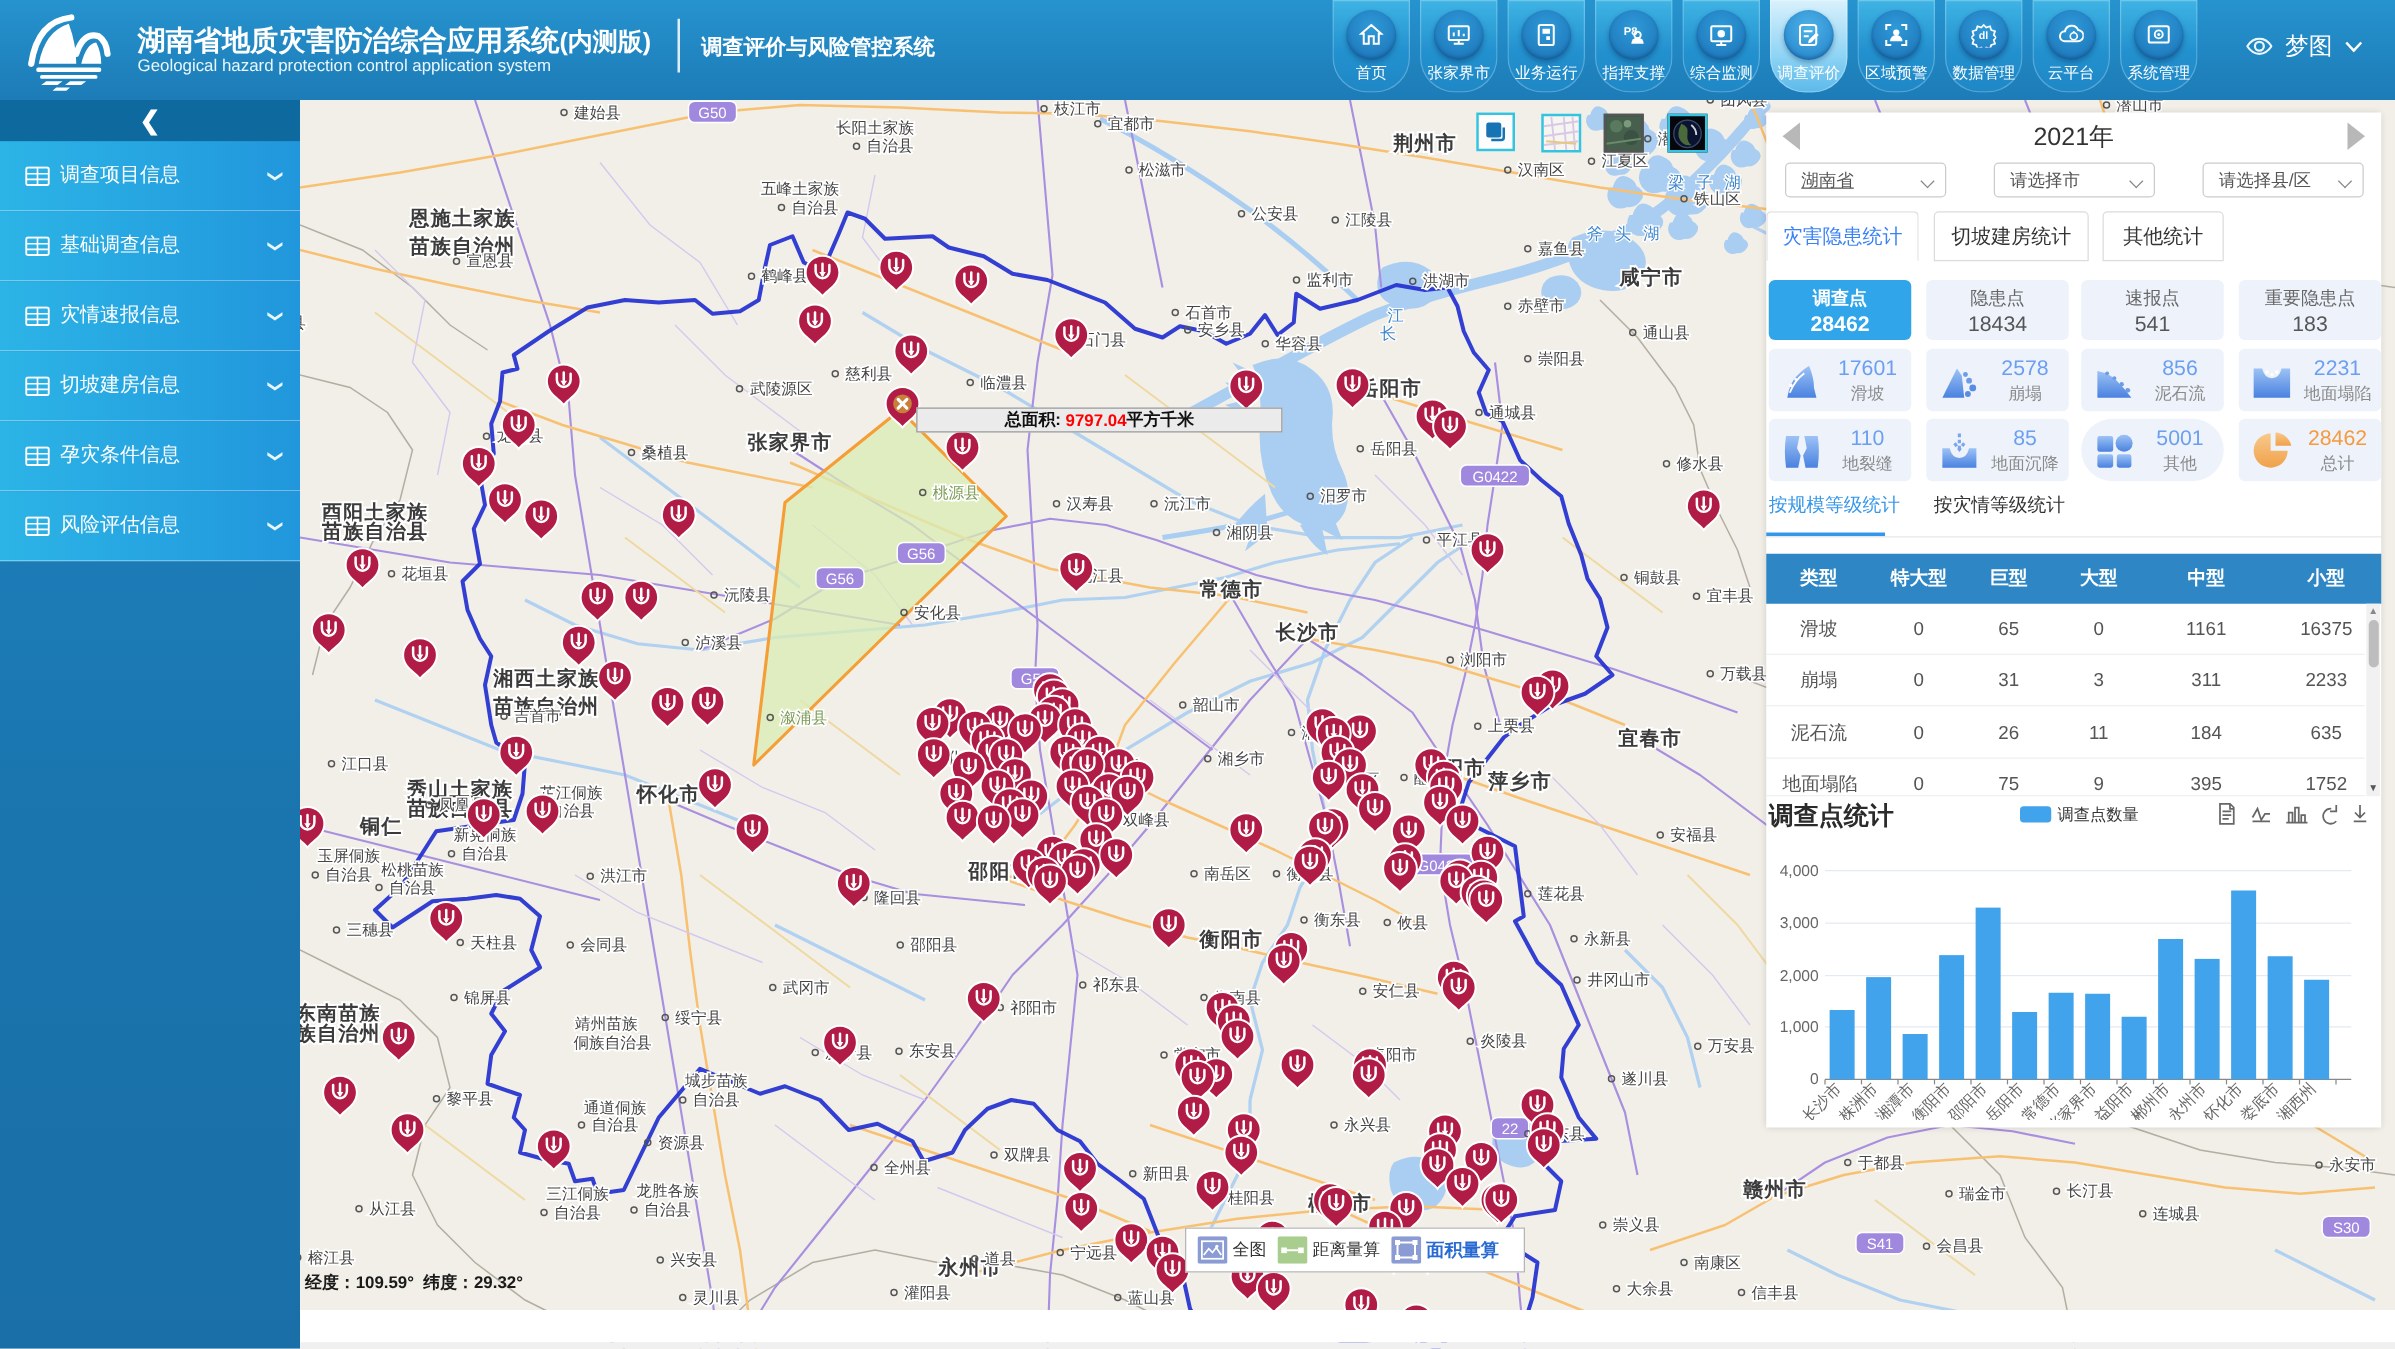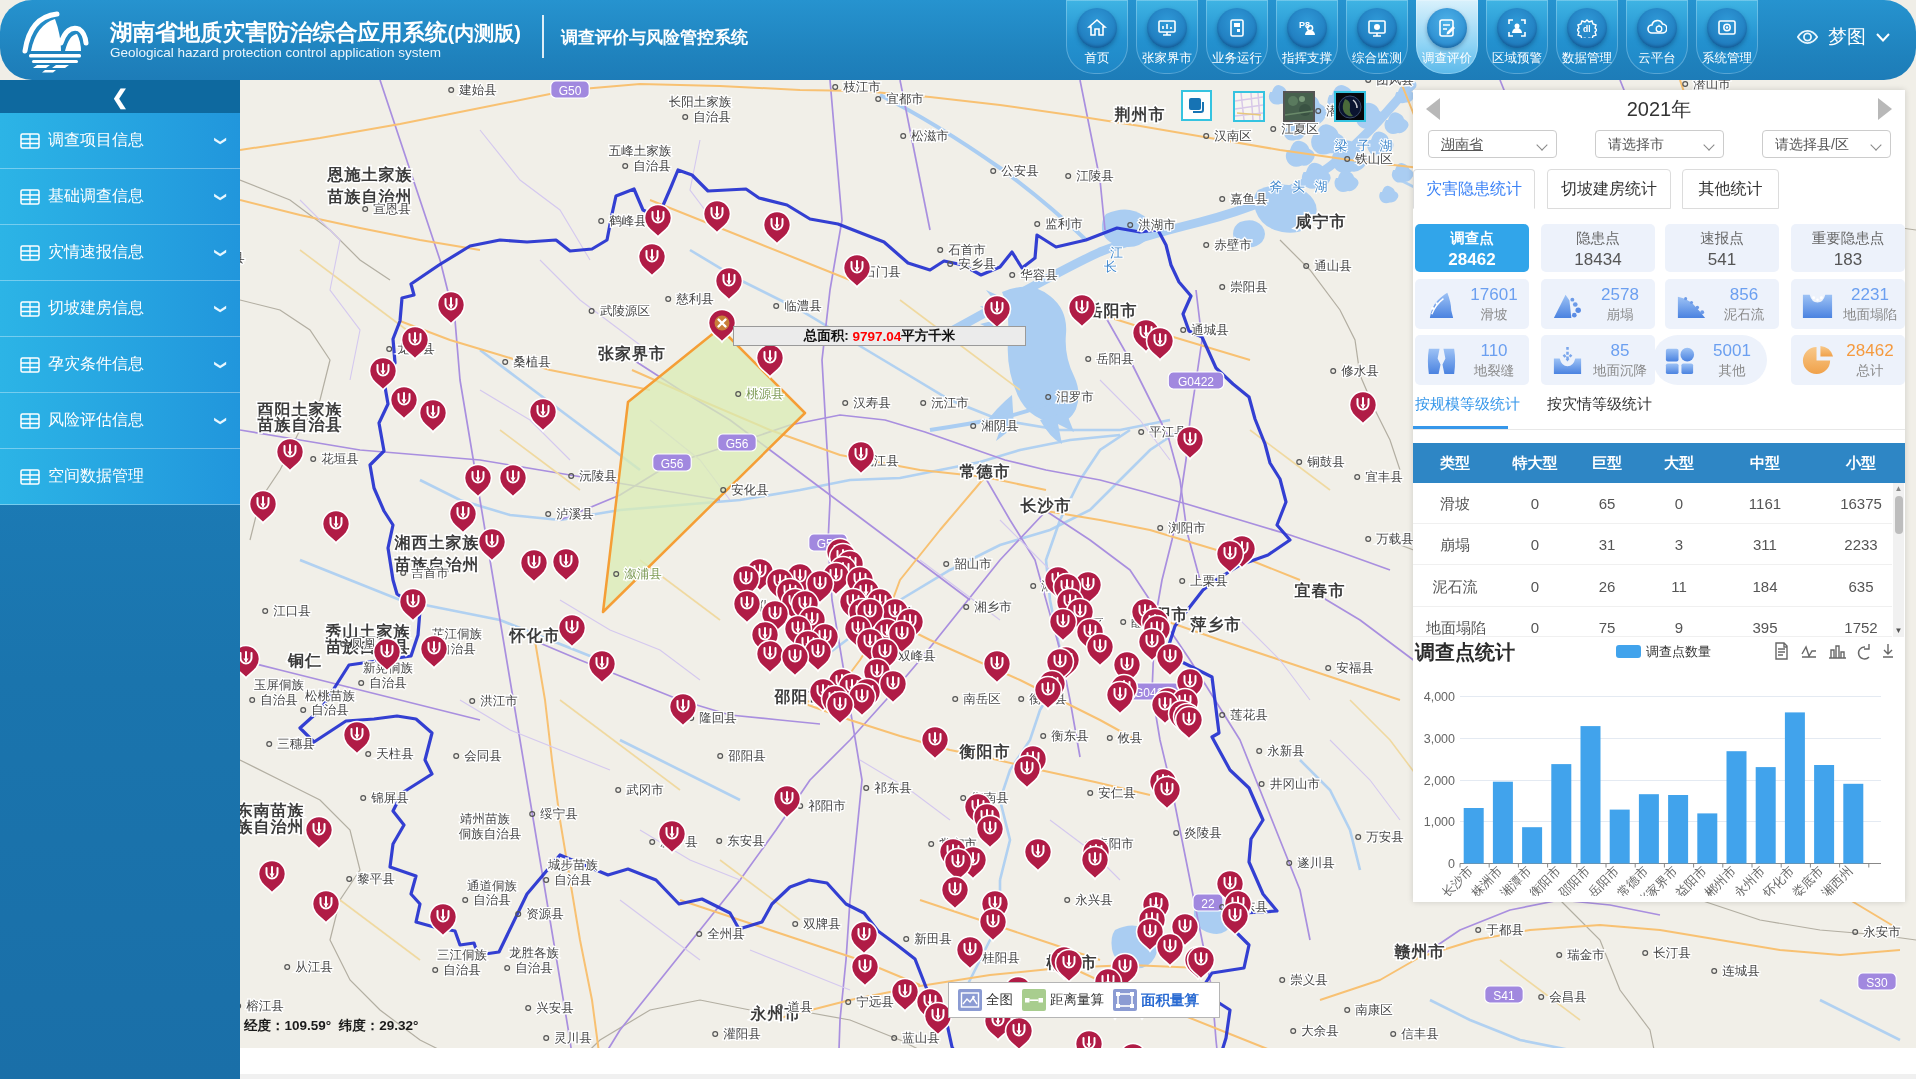--- a/index.html
+++ b/index.html
@@ -1,19 +1,19 @@
 <!DOCTYPE html>
 <html><head>
 <meta charset="utf-8">
 <style>
 *{margin:0;padding:0;box-sizing:border-box;}
 html,body{width:1916px;height:1079px;overflow:hidden;font-family:"Liberation Sans",sans-serif;}
 #app{position:relative;width:1916px;height:1079px;background:#f0eee7;}
 
-#header{position:absolute;left:0;top:0;width:1916px;height:80px;background:linear-gradient(180deg,#2693cf 0%,#1f82bd 70%,#1d7cb8 100%);z-index:50;border-radius:32px;}
+#header{position:absolute;left:0;top:0;width:1916px;height:80px;background:linear-gradient(180deg,#2693cf 0%,#1f82bd 70%,#1d7cb8 100%);z-index:50;}
 #logo{position:absolute;left:21px;top:9px;width:68px;height:64px;}
 .title-cn{position:absolute;left:110px;top:17px;color:#fff;font-size:22.5px;font-weight:bold;white-space:nowrap;}
 .title-cn .beta{font-weight:bold;font-size:20px;}
 .title-en{position:absolute;left:110px;top:45px;color:#eaf6fd;font-size:13.5px;white-space:nowrap;}
 .hdr-div{position:absolute;left:542px;top:15px;width:2px;height:43px;background:rgba(255,255,255,.85);}
 .sub-sys{position:absolute;left:561px;top:26px;color:#fff;font-size:17px;font-weight:bold;white-space:nowrap;}
 #nav{position:absolute;left:1066px;top:0;height:80px;display:flex;}
 .nav-tab{position:relative;width:62px;height:74px;margin-right:8px;border-radius:0 0 28px 28px;background:linear-gradient(180deg,#3fb4e4 0%,#2391cf 55%,#1f87c6 100%);box-shadow:inset 0 0 0 1px rgba(255,255,255,.25);text-align:center;}
 .nav-tab.active{background:linear-gradient(180deg,#d9f1fc 0%,#8fd4f5 60%,#5cb9ea 100%);}
 .nav-circle{position:absolute;left:50%;top:8px;transform:translateX(-50%);width:40px;height:40px;border-radius:50%;background:radial-gradient(circle at 50% 35%,#2f9ad8,#1a70b4);box-shadow:0 2px 4px rgba(0,40,80,.35), inset 0 -2px 3px rgba(0,30,70,.3);display:flex;align-items:center;justify-content:center;}
@@ -176,24 +176,20 @@
           <path d="M10 1 v14 M1 6 h18 M1 10.5 h18" stroke="#fff" stroke-width="1.3"></path>
         </svg>切坡建房信息<span class="chev">❯</span></div>
   <div class="menu-item"><svg class="mi-icon" width="20" height="16" viewBox="0 0 20 16">
           <rect x="1" y="1" width="18" height="14" rx="1.5" fill="none" stroke="#fff" stroke-width="1.5"></rect>
           <path d="M10 1 v14 M1 6 h18 M1 10.5 h18" stroke="#fff" stroke-width="1.3"></path>
         </svg>孕灾条件信息<span class="chev">❯</span></div>
   <div class="menu-item"><svg class="mi-icon" width="20" height="16" viewBox="0 0 20 16">
           <rect x="1" y="1" width="18" height="14" rx="1.5" fill="none" stroke="#fff" stroke-width="1.5"></rect>
           <path d="M10 1 v14 M1 6 h18 M1 10.5 h18" stroke="#fff" stroke-width="1.3"></path>
         </svg>风险评估信息<span class="chev">❯</span></div>
-  <div class="menu-item"><svg class="mi-icon" width="20" height="16" viewBox="0 0 20 16">
-          <rect x="1" y="1" width="18" height="14" rx="1.5" fill="none" stroke="#fff" stroke-width="1.5"></rect>
-          <path d="M10 1 v14 M1 6 h18 M1 10.5 h18" stroke="#fff" stroke-width="1.3"></path>
-        </svg>空间数据管理</div>
 </div>
 <svg id="map" viewBox="240 80 1676 999" width="1676" height="999" style="position:absolute;left:240px;top:80px;">
 <rect x="240" y="80" width="1676" height="999" fill="#f1efe8"></rect>
 <path d="M240,300 L280,310 L310,330 L330,360 L320,400 L300,430 L280,470 L260,500 L250,540" fill="none" stroke="#a39d90" stroke-width="1.2" opacity="0.8"></path>
 <path d="M240,760 L280,780 L320,800 L350,830 L360,870 L340,900 L330,940 L350,980 L380,1010 L420,1040 L460,1060 L500,1079" fill="none" stroke="#a39d90" stroke-width="1.2" opacity="0.8"></path>
 <path d="M560,1079 L600,1040 L650,1010 L700,1000 L750,1010 L800,1011 L850,1020 L900,1040 L940,1060" fill="none" stroke="#a39d90" stroke-width="1.2" opacity="0.8"></path>
 <path d="M1280,240 L1310,270 L1340,310 L1355,340 L1360,375 L1375,410 L1390,440 L1400,470" fill="none" stroke="#a39d90" stroke-width="1.2" opacity="0.8"></path>
 <path d="M1460,170 L1520,180 L1580,190 L1640,185 L1700,190 L1760,200 L1820,210 L1880,225 L1916,230" fill="none" stroke="#a39d90" stroke-width="1.2" opacity="0.8"></path>
 <path d="M1395,543 L1440,560 L1480,590 L1520,620 L1560,650" fill="none" stroke="#a39d90" stroke-width="1.2" opacity="0.8"></path>
 <path d="M1560,900 L1600,940 L1620,990 L1650,1030 L1660,1079" fill="none" stroke="#a39d90" stroke-width="1.2" opacity="0.8"></path>
@@ -994,21 +990,21 @@
   <div class="c2" style="left:128px;top:245px;">
         <svg class="ic" viewBox="0 0 36 36">
           <path d="M4 16 L4 32 L32 32 L32 16 L26 16 Q24 24 18 24 Q12 24 10 16 Z" fill="url(#bg1)"></path>
           <path d="M18 4 v12 M14 12 l4 5 4 -5" stroke="#7aa6ec" stroke-width="2.6" fill="none" stroke-dasharray="3 2"></path>
         </svg>
         <div class="c2r">
           <div class="c2n">85</div>
           <div class="c2t">地面沉降</div>
         </div>
       </div>
-  <div class="c2" style="left:240px;top:245px;border-radius:25px;">
+  <div class="c2" style="left:252px;top:245px;border-radius:25px;">
         <svg class="ic" viewBox="0 0 36 36">
           <rect x="4" y="6" width="13" height="13" rx="2" fill="url(#bg1)"></rect>
           <circle cx="26" cy="12" r="7" fill="url(#bg1)"></circle>
           <rect x="4" y="21" width="13" height="11" rx="2" fill="url(#bg1)"></rect>
           <rect x="20" y="21" width="12" height="11" rx="2" fill="url(#bg1)"></rect>
         </svg>
         <div class="c2r">
           <div class="c2n">5001</div>
           <div class="c2t">其他</div>
         </div>

